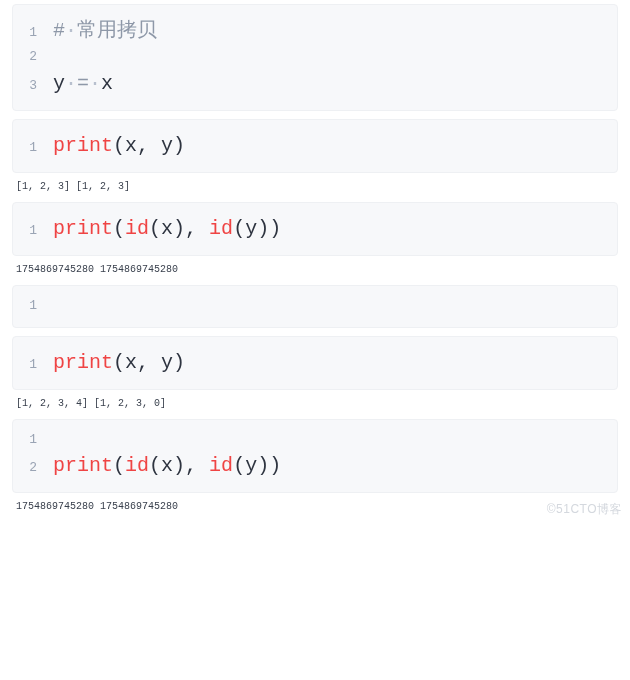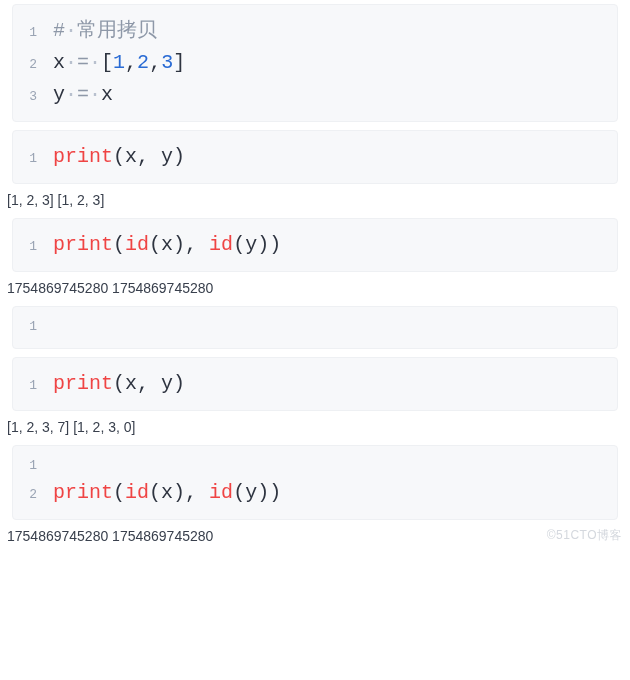--- a/index.html
+++ b/index.html
@@ -31,57 +31,56 @@
     padding-right: 16px;
     user-select: none;
     font-size: 13px;
   }
   .code {
     white-space: pre;
     color: #2e3440;
     font-size: 20px;
   }
   .output {
-    font-family: Liberation Sans, sans-serif;
+    font-family: Liberation Mono, monospace;
     white-space: pre;
     color: #39404d;
-    margin: 6px 16px 10px 7px;
-    font-size: 14px;
+    margin: 6px 16px 10px 16px;
+    font-size: 10px;
   }
   
   .tok-comment { color: #8e98a8; }
   .tok-ws { color: #b8c0ce; }
   .tok-op { color: #8e98a8; }
   .tok-name { color: #2e3440; }
   .tok-punct { color: #2e3440; }
   .tok-num { color: #2a6bd4; }
   .tok-func { color: #ef4444; }
   .tok-method { color: #2a6bd4; }
   .watermark {
     position: absolute;
     right: 8px;
-    bottom: 10px;
+    bottom: 4px;
     color: #d4d8de;
     font-size: 12px;
     font-family: sans-serif;
     letter-spacing: 0.5px;
   }
 </style>
 </head>
 <body>
 
 <div id="root">
     <div class="code-block">
       <div class="code-line">
         <span class="lineno">1</span>
         <span class="code"><span class="tok-comment">#</span><span class="tok-ws">·</span><span class="tok-comment">常用拷贝</span></span>
       </div>
       <div class="code-line">
         <span class="lineno">2</span>
-        <span class="code"><span class="tok-name">x</span><span class="tok-ws">·</span><span class="tok-op">=</span><span class="tok-ws">·</span><span class="tok-punct">[</span><span class="tok-num">1</span><span class="tok-punct">,</span><span class="tok-num">2</span><span class="tok-punct">,</span><span class="tok-num">3</span><span class="tok-punct">]</span></span>
       </div>
       <div class="code-line">
         <span class="lineno">3</span>
         <span class="code"><span class="tok-name">y</span><span class="tok-ws">·</span><span class="tok-op">=</span><span class="tok-ws">·</span><span class="tok-name">x</span></span>
       </div>
     </div>
     <div class="code-block">
       <div class="code-line">
         <span class="lineno">1</span>
         <span class="code"><span class="tok-func">print</span><span class="tok-punct">(</span><span class="tok-name">x</span><span class="tok-punct">, </span><span class="tok-name">y</span><span class="tok-punct">)</span></span>
@@ -99,21 +98,21 @@
       <div class="code-line">
         <span class="lineno">1</span>
       </div>
     </div>
     <div class="code-block">
       <div class="code-line">
         <span class="lineno">1</span>
         <span class="code"><span class="tok-func">print</span><span class="tok-punct">(</span><span class="tok-name">x</span><span class="tok-punct">, </span><span class="tok-name">y</span><span class="tok-punct">)</span></span>
       </div>
     </div>
-    <div class="output">[1, 2, 3, 7] [1, 2, 3, 0]</div>
+    <div class="output">[1, 2, 3, 4] [1, 2, 3, 0]</div>
     <div class="code-block">
       <div class="code-line">
         <span class="lineno">1</span>
       </div>
       <div class="code-line">
         <span class="lineno">2</span>
         <span class="code"><span class="tok-func">print</span><span class="tok-punct">(</span><span class="tok-func">id</span><span class="tok-punct">(</span><span class="tok-name">x</span><span class="tok-punct">)</span><span class="tok-punct">, </span><span class="tok-func">id</span><span class="tok-punct">(</span><span class="tok-name">y</span><span class="tok-punct">)</span><span class="tok-punct">)</span></span>
       </div>
     </div>
     <div class="output">1754869745280 1754869745280</div>

